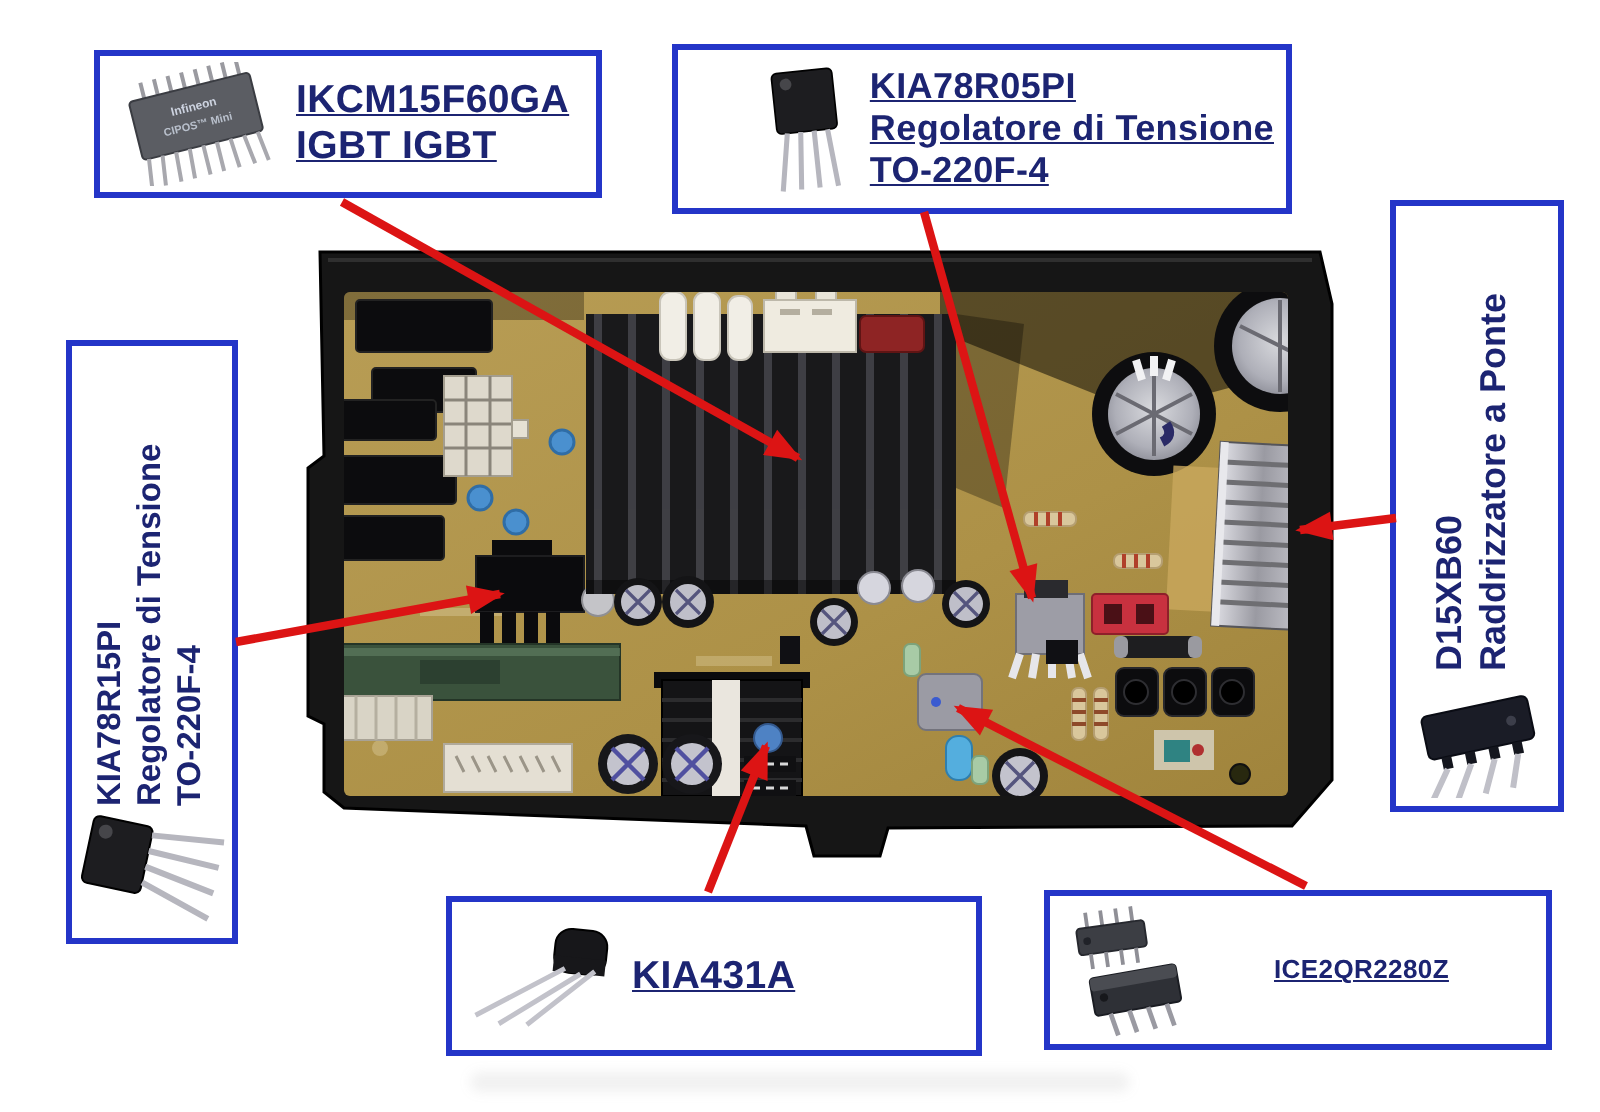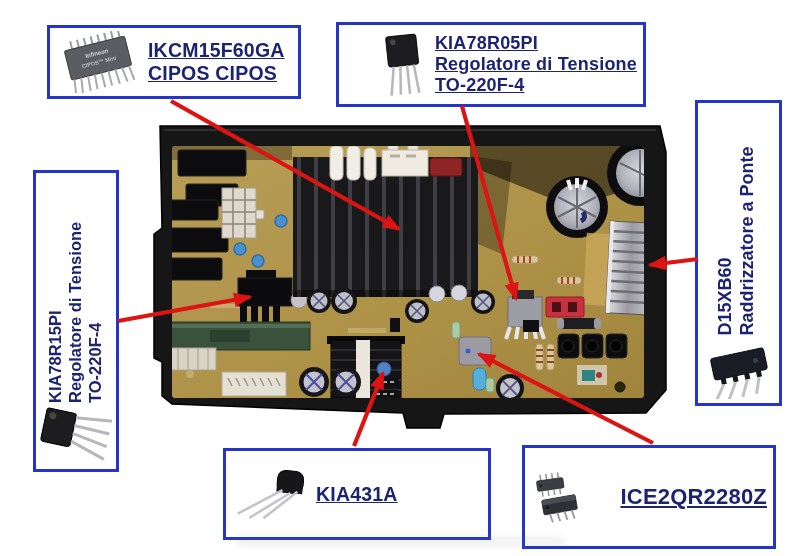--- a/index.html
+++ b/index.html
@@ -14,22 +14,22 @@
   .callout .txt span{display:block;white-space:nowrap;}
   .callout.vert{display:block;}
   .vwrap{position:absolute;transform:rotate(-90deg);font-weight:bold;
          color:var(--label-text,#1c2472);line-height:1.2;}
   .vwrap span{display:block;white-space:nowrap;}
   .vicon{position:absolute;}
   #b-igbt{left:47px;top:25px;width:254px;height:74px;font-size:19.5px;}
   #b-reg5{left:336px;top:22px;width:310px;height:85px;font-size:18px;padding-left:36px;}
   #b-bridge{left:695px;top:100px;width:87px;height:306px;}
   #b-reg15{left:33px;top:170px;width:86px;height:302px;}
-  #b-shunt{left:223px;top:448px;width:268px;height:92px;font-size:19.5px;}
-  #b-pwm{left:522px;top:445px;width:254px;height:104px;font-size:22px;gap:32px;}
+  #b-shunt{left:223px;top:448px;width:268px;height:80px;font-size:19.5px;}
+  #b-pwm{left:522px;top:445px;width:254px;height:80px;font-size:13px;gap:32px;}
   #b-bridge .vwrap{width:225px;height:48px;left:-72px;top:96px;font-size:18px;}
   #b-reg15 .vwrap{width:228px;height:60px;left:-74px;top:86px;font-size:16.5px;}
   #b-bridge .vicon{left:3px;bottom:4px;}
   #b-reg15 .vicon{left:1px;bottom:3px;}
   .smudge{position:absolute;left:235px;top:536px;width:330px;height:10px;
           background:rgba(120,120,120,.10);filter:blur(3px);border-radius:5px;}
 </style>
 </head>
 <body>
 
@@ -290,21 +290,21 @@
         <rect x="12" y="12" width="62" height="30" rx="2" fill="#5b5d63" stroke="#3a3c42"></rect>
         <text x="43" y="24" font-size="6" fill="#cdd3e0" text-anchor="middle">Infineon</text>
         <text x="43" y="33" font-size="5.5" fill="#b9c0cc" text-anchor="middle">CIPOS™ Mini</text>
         <g stroke="#a8a8ae" stroke-width="2">
           <path d="M15,42 L13,57 M22,42 L20,57 M29,42 L28,57 M36,42 L35,57 M43,42 L43,57 M50,42 L50,57 M57,42 L58,57 M64,42 L66,57 M71,42 L73,57"></path>
         </g>
       </g>
     </svg>
     <div class="txt">
       <span>IKCM15F60GA</span>
-      <span>CIPOS CIPOS</span>
+      <span>IGBT IGBT</span>
     </div>
   </div>
 
   <div class="callout" id="b-reg5">
     <svg width="56" height="78" viewBox="0 0 64 78">
       <g transform="rotate(-6 32 39)">
         <rect x="16" y="4" width="36" height="36" rx="3" fill="#1d1d20" stroke="#000"></rect>
         <circle cx="24" cy="11" r="3.5" fill="#46464a"></circle>
         <g stroke="#b6b6be" stroke-width="3">
           <path d="M22,40 L16,74 M30,40 L27,74 M38,40 L38,74 M46,40 L49,74"></path>

